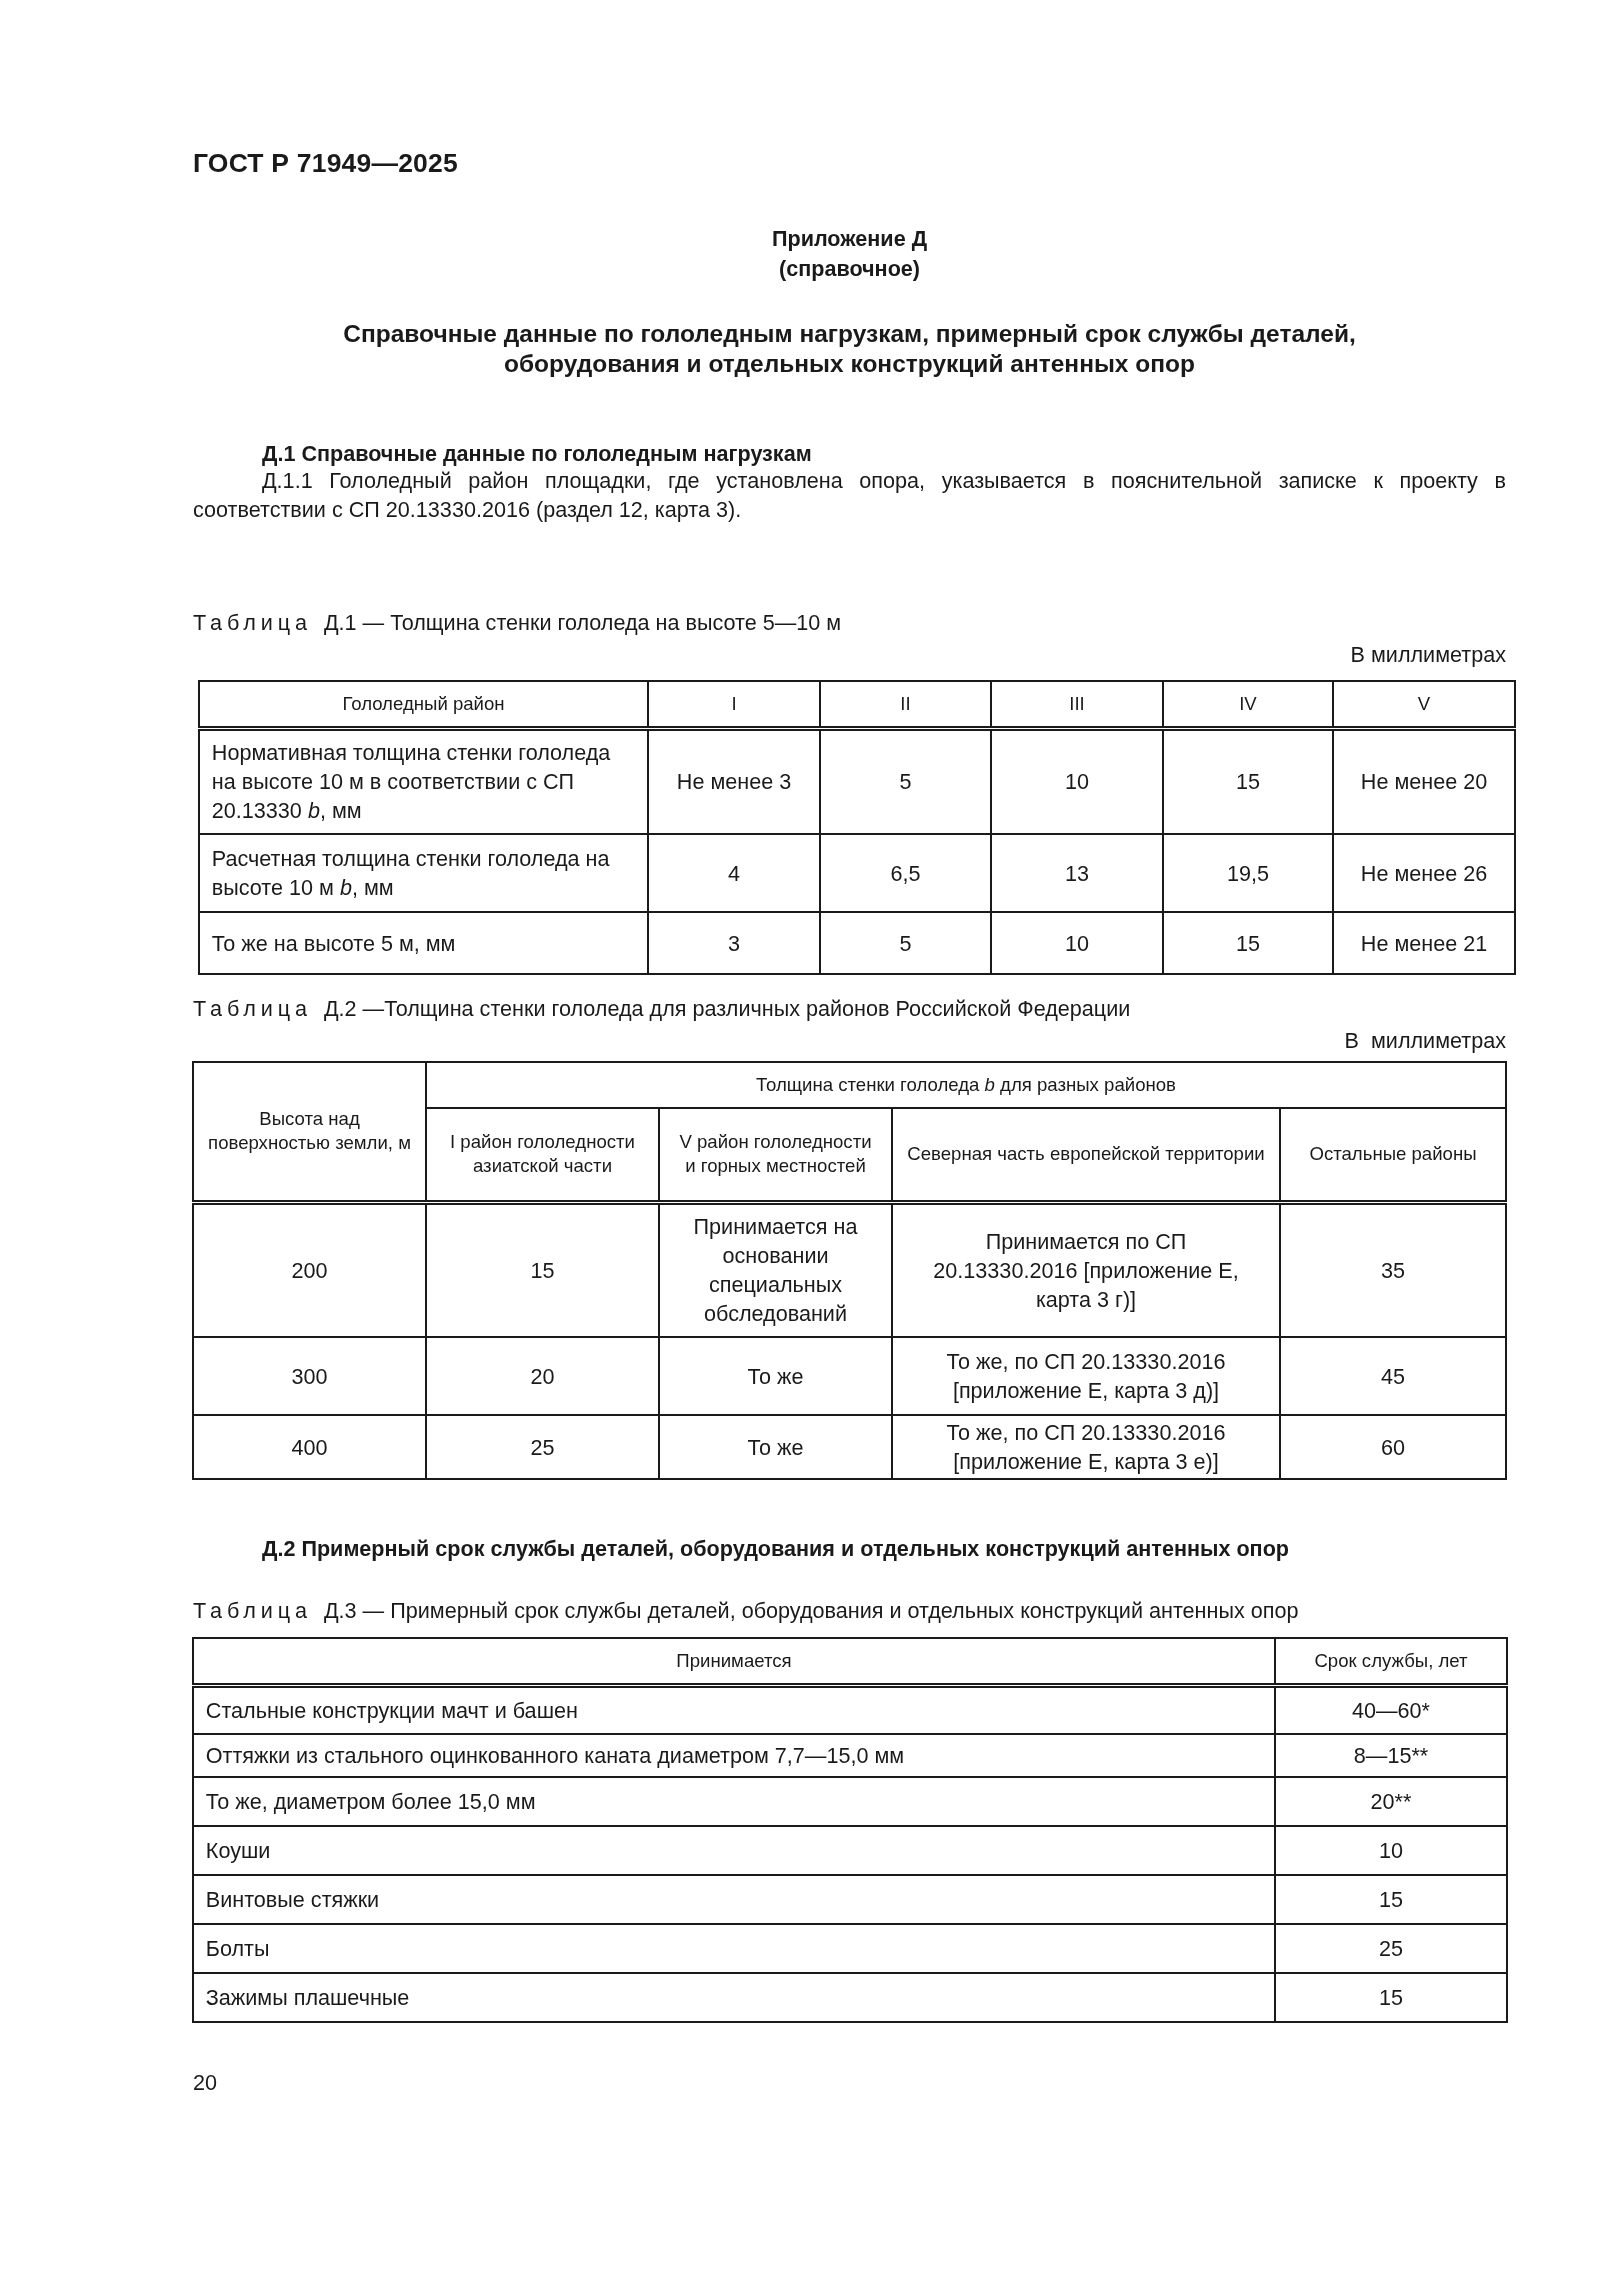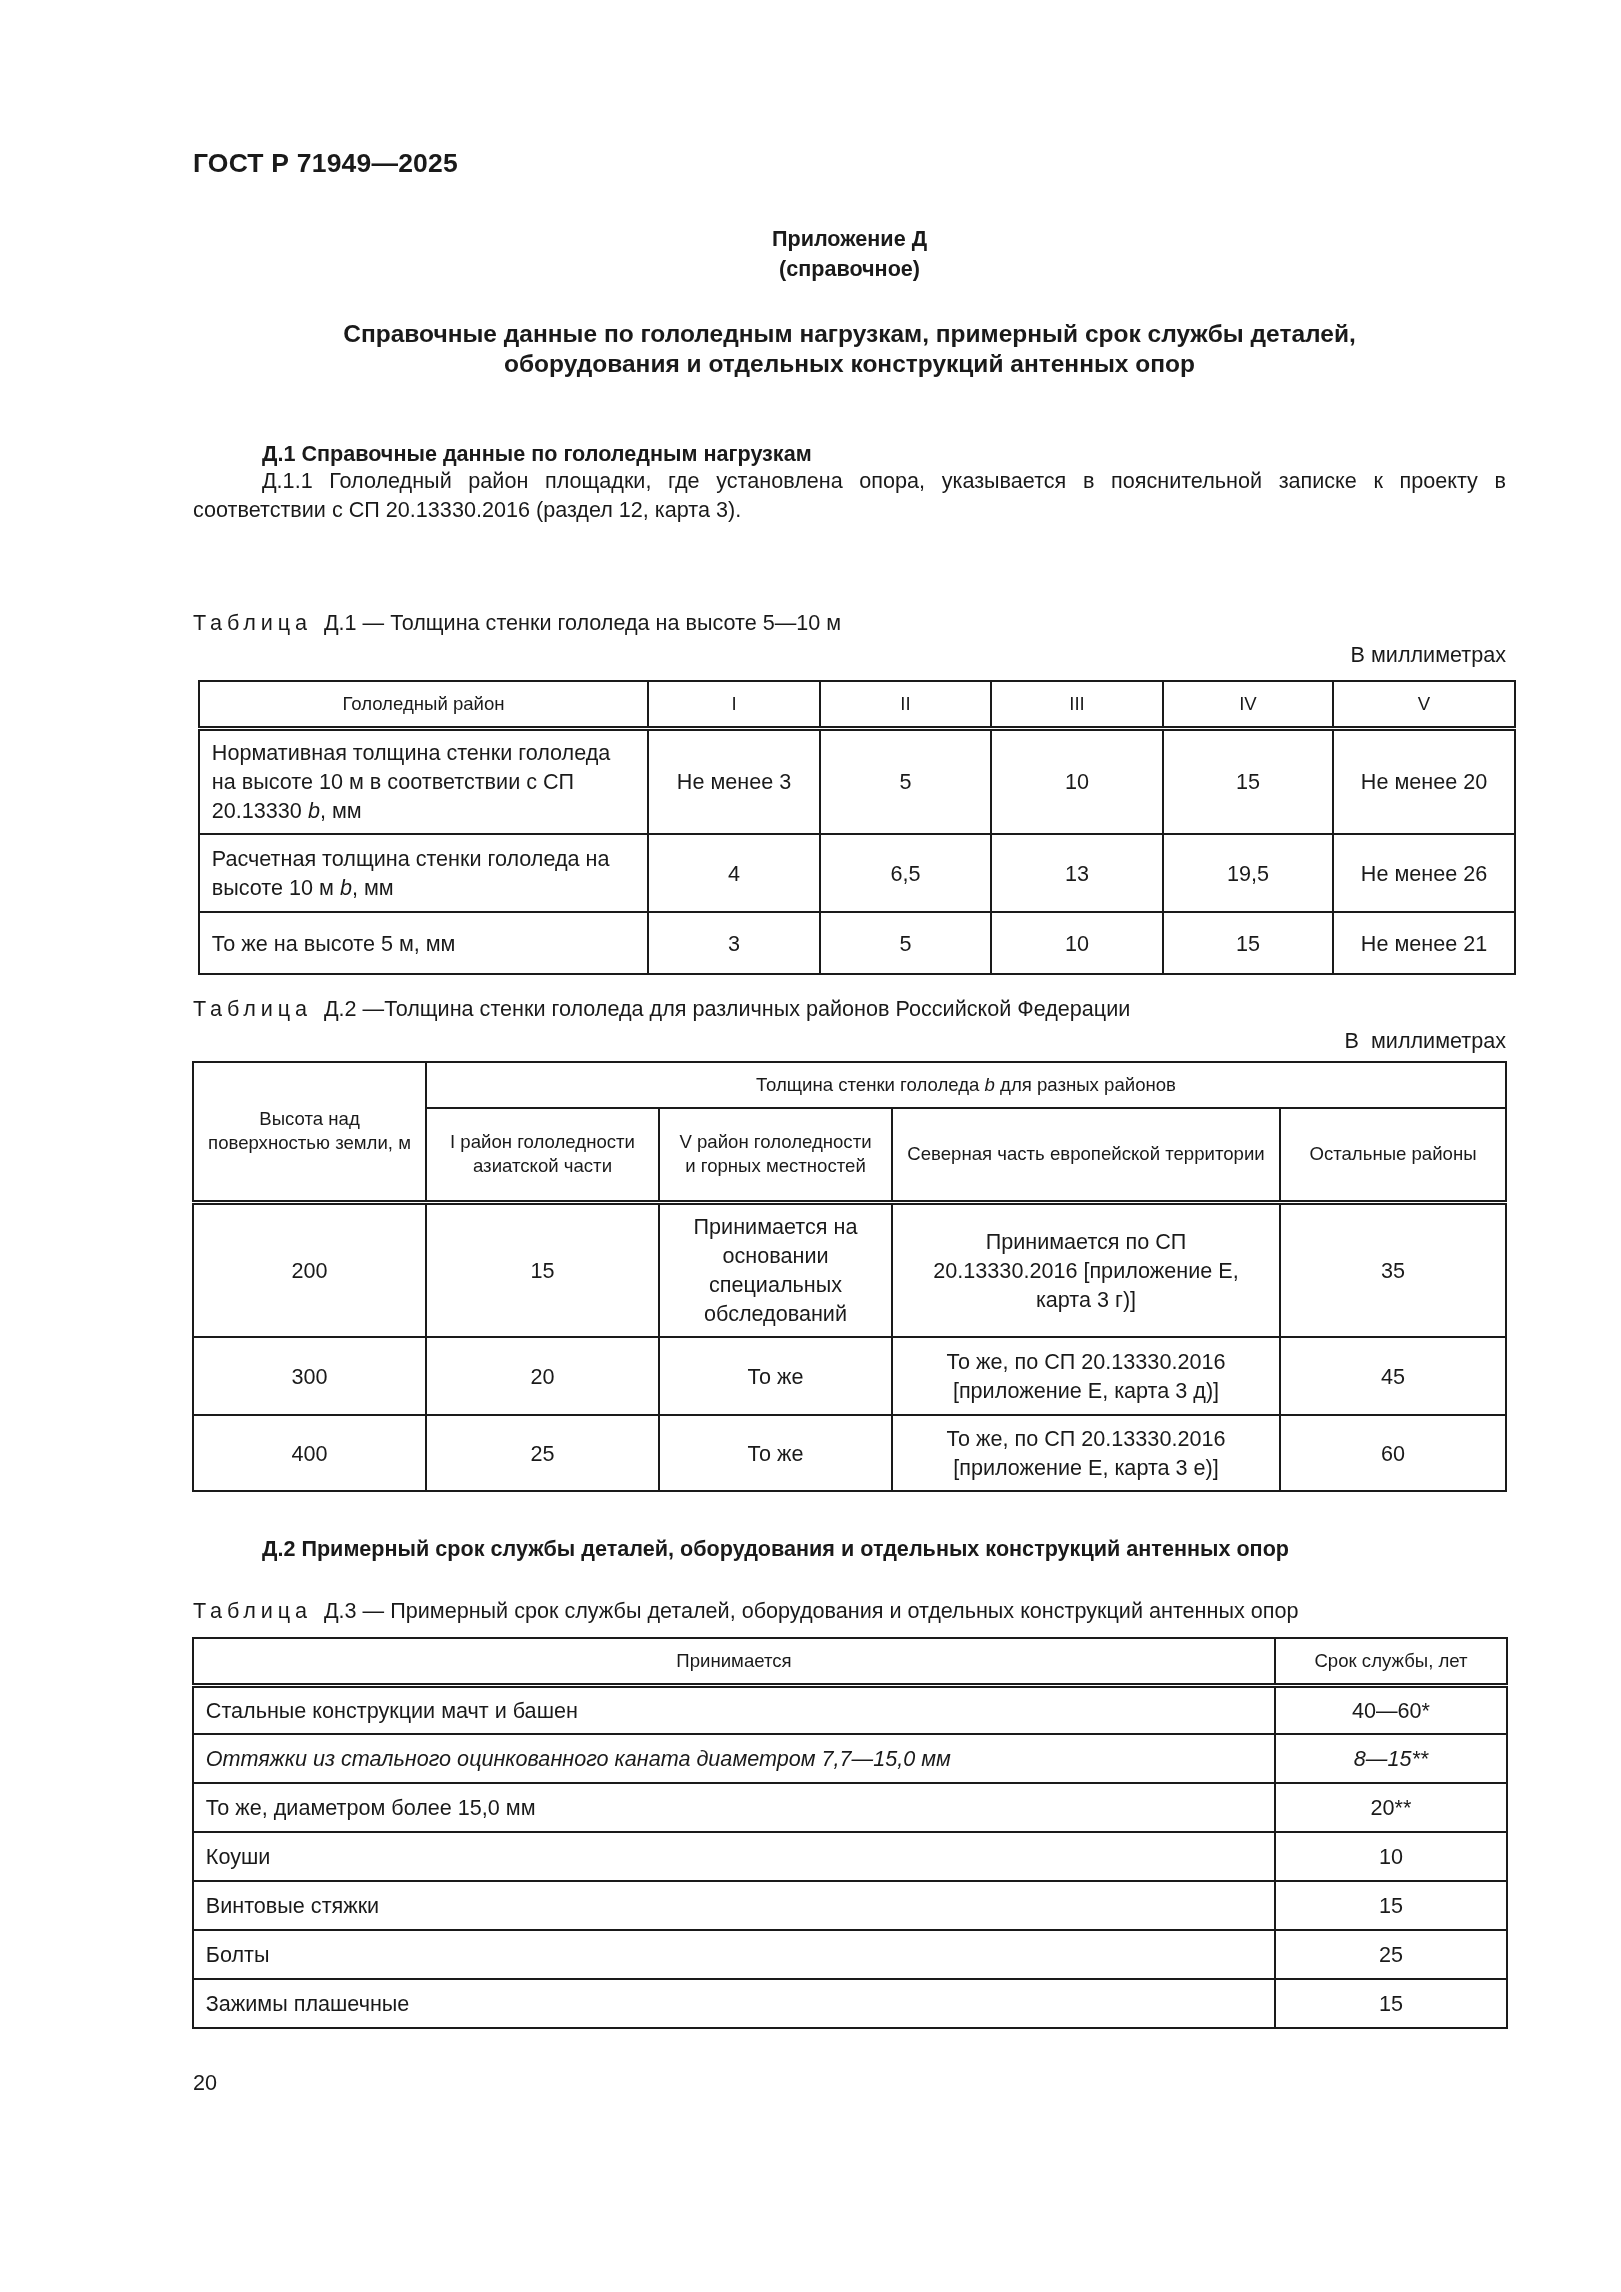--- a/index.html
+++ b/index.html
@@ -135,21 +135,21 @@
     <td class="c" style="padding:0 35px;">Принимается по СП 20.13330.2016 [приложение Е, карта 3 г)]</td>
     <td class="c">35</td>
   </tr>
   <tr style="height:78px;">
     <td class="c">300</td>
     <td class="c">20</td>
     <td class="c">То же</td>
     <td class="c" style="padding:0 29px;">То же, по СП 20.13330.2016 [приложение Е, карта 3 д)]</td>
     <td class="c">45</td>
   </tr>
-  <tr style="height:76px;">
+  <tr style="height:64px;">
     <td class="c">400</td>
     <td class="c">25</td>
     <td class="c">То же</td>
     <td class="c" style="padding:0 29px;">То же, по СП 20.13330.2016 [приложение Е, карта 3 е)]</td>
     <td class="c">60</td>
   </tr>
 </tbody>
   </table>
 
 <div class="abs section" style="top:1536px;">Д.2 Примерный срок службы деталей, оборудования и отдельных конструкций антенных опор</div>
@@ -166,21 +166,21 @@
     </colgroup>
   <tbody>
       <tr class="head-last" style="height:47px;">
     <th>Принимается</th>
     <th>Срок службы, лет</th>
   </tr>
   <tr style="height:49px;">
     <td>Стальные конструкции мачт и башен</td>
     <td class="c">40—60*</td>
   </tr>
-  <tr style="height:49px;font-style:italic;">
+  <tr style="height:43px;">
     <td>Оттяжки из стального оцинкованного каната диаметром 7,7—15,0 мм</td>
     <td class="c">8—15**</td>
   </tr>
   <tr style="height:49px;">
     <td>То же, диаметром более 15,0 мм</td>
     <td class="c">20**</td>
   </tr>
   <tr style="height:49px;">
     <td>Коуши</td>
     <td class="c">10</td>

